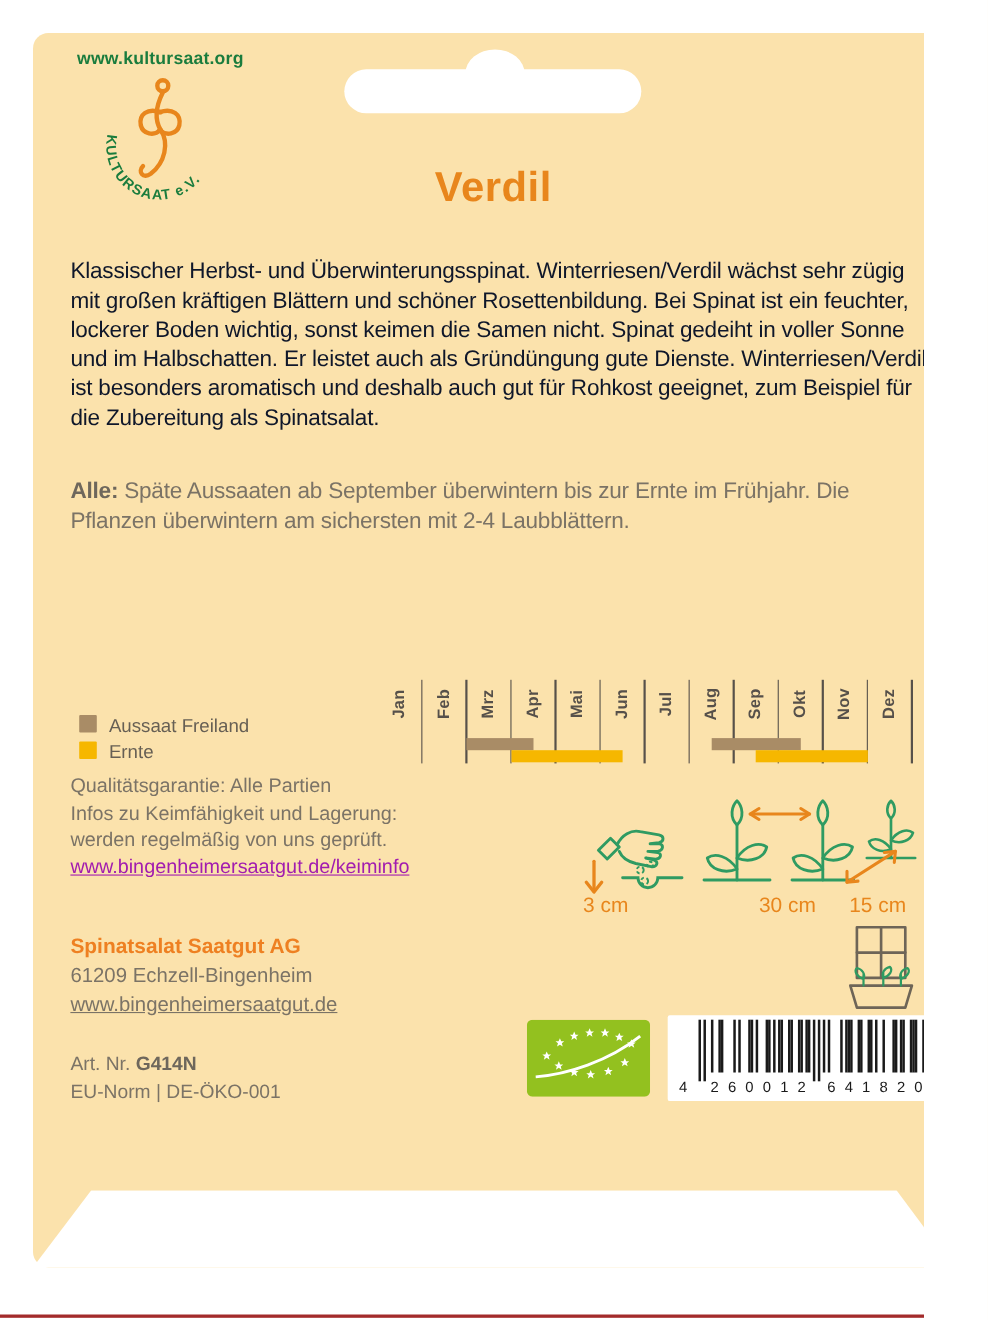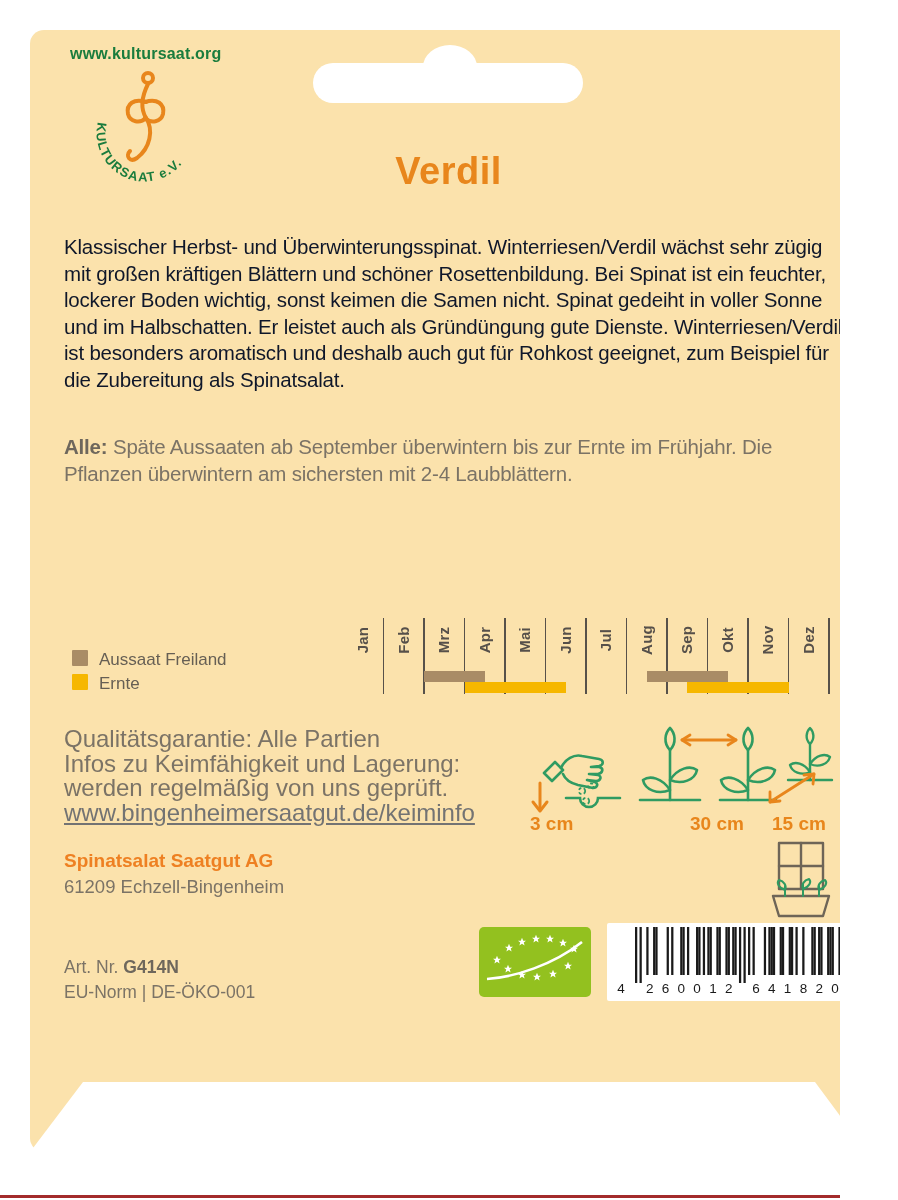--- a/index.html
+++ b/index.html
@@ -41,26 +41,26 @@
 
   
   .calendar { position:absolute; left:313px; top:586px; width:486px; height:80px; }
   .cal-month { position:absolute; top:16px; width:52px; height:16px; line-height:16px;
     text-align:center; transform:rotate(-90deg); font-size:15px; font-weight:700;
     color:#56504a; letter-spacing:.2px; }
   .cal-tick { position:absolute; top:2px; width:1.6px; height:76px; background:#57514a; }
   .cal-bar { position:absolute; height:11px; }
 
   
-  .quality { position:absolute; left:34px; top:697px; font-size:24px; line-height:24.5px;
+  .quality { position:absolute; left:34px; top:672px; font-size:18px; line-height:24.5px;
     color:#7b7366; }
-  .quality a { color:#737373; }
+  .quality a { color:#a21caf; }
 
   .depth-label, .row-label, .plant-label { position:absolute; font-size:19px;
-    color:#e8861c; font-weight:700; }
+    color:#e8861c; font-weight:400; }
   .depth-label { left:500px; top:783px; }
   .row-label   { left:660px; top:783px; }
   .plant-label { left:742px; top:783px; }
 
   .hand-svg   { position:absolute; left:498px; top:713px; }
   .plants-svg { position:absolute; left:588px; top:694px; }
   .window-svg { position:absolute; left:731px; top:810px; }
 
   .publisher { position:absolute; left:34px; top:818px; font-size:18.5px; line-height:26px;
     color:#7b7366; }
@@ -228,20 +228,21 @@
       <g stroke="#2f9b62" stroke-width="2">
         <path d="M24,56 V46 M24,50 C18,48 15,43 18,40 C23,41 26,46 24,50 Z"></path>
         <path d="M42,56 V44 M42,49 C48,47 51,42 48,39 C43,40 40,45 42,49 Z"></path>
         <path d="M58,56 V46 M58,50 C64,48 67,43 64,40 C59,41 56,46 58,50 Z"></path>
       </g>
     </svg>
 
     <div class="publisher">
       <div class="name">Spinatsalat Saatgut AG</div>
       <div>61209 Echzell-Bingenheim</div>
+      <a href="#">www.bingenheimersaatgut.de</a>
     </div>
 
     <div class="article">
       <div><span>Art. Nr.</span> <b>G414N</b></div>
       <div>EU-Norm | DE-ÖKO-001</div>
     </div>
 
     <svg class="eu-logo" width="112" height="70" viewBox="0 0 112 70">
       <rect x="0" y="0" width="112" height="70" rx="5" fill="#93c11f"></rect>
       <path d="M8,52 C36,50 74,38 103,15" fill="none" stroke="#ffffff" stroke-width="2.6"></path>

